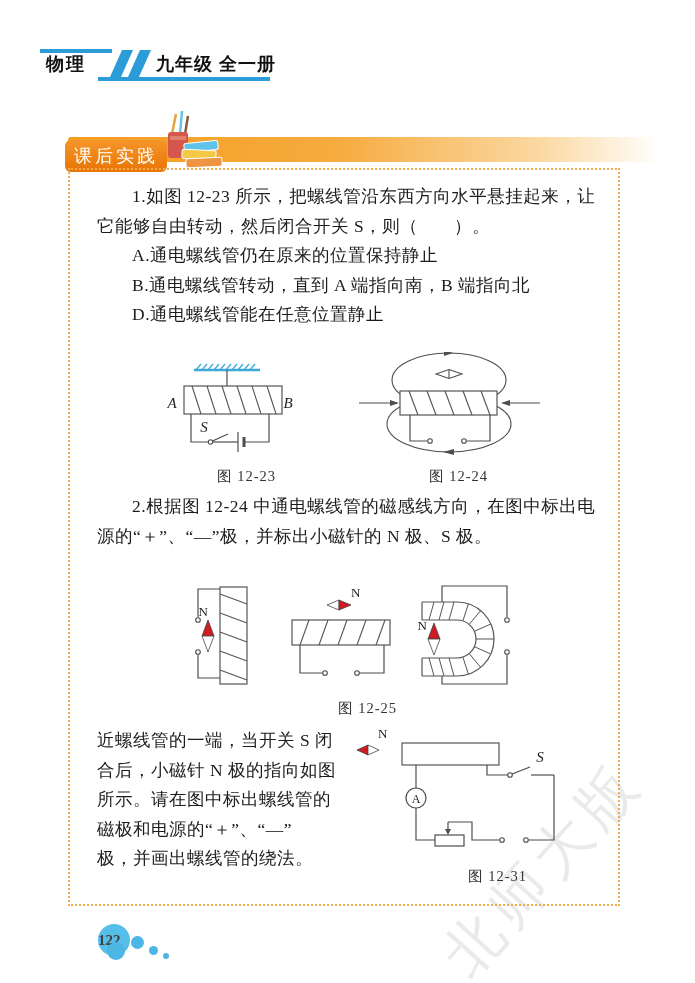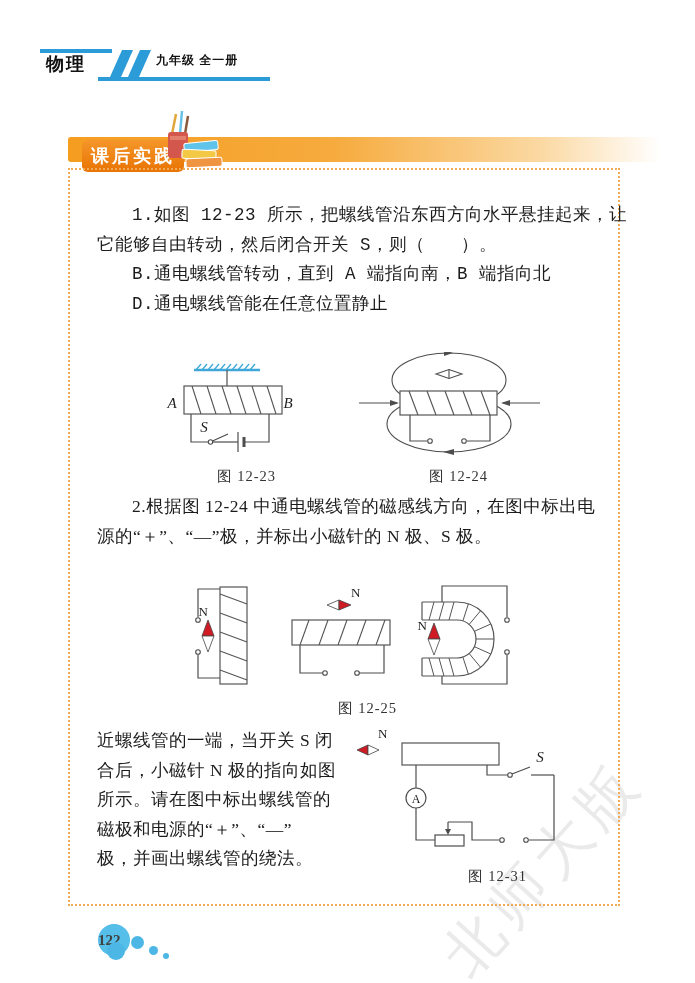--- a/index.html
+++ b/index.html
@@ -9,28 +9,28 @@
   .watermark{position:absolute;left:455px;top:928px;font-size:58px;letter-spacing:8px;
              color:#000;opacity:0.08;white-space:nowrap;transform:rotate(-48deg);
              transform-origin:0 50%;font-family:"Liberation Serif",serif;}
   
   .hdr-line-top{position:absolute;left:40px;top:49px;width:72px;height:4px;background:#2b9cd8;}
   .hdr-subject{position:absolute;left:46px;top:52px;font-family:"Liberation Sans",sans-serif;
                font-weight:bold;font-size:18px;color:#111;letter-spacing:2px;}
   .hdr-slash{position:absolute;top:50px;width:11px;height:27px;background:#2b9cd8;transform:skewX(-24deg);}
   .hdr-slash.s1{left:116px;} .hdr-slash.s2{left:134px;}
   .hdr-grade{position:absolute;left:156px;top:52px;font-family:"Liberation Sans",sans-serif;
-             font-weight:bold;font-size:12px;color:#111;letter-spacing:1px;}
+             font-weight:bold;font-size:18px;color:#111;letter-spacing:1px;}
   .hdr-line-bottom{position:absolute;left:98px;top:77px;width:172px;height:4px;background:#2b9cd8;}
   
   .banner-bar{position:absolute;left:68px;top:137px;width:592px;height:25px;border-radius:3px;
               background:linear-gradient(90deg,#f59d1f 0%,#f6ab3e 45%,#fbd9a3 80%,rgba(255,255,255,0) 100%);}
-  .banner-label{position:absolute;left:82px;top:140px;width:102px;height:32px;border-radius:6px;
+  .banner-label{position:absolute;left:65px;top:140px;width:102px;height:32px;border-radius:6px;
                 background:linear-gradient(#f5962a,#e87403);color:#fff;text-align:center;line-height:32px;
-                font-family:"Liberation Sans",sans-serif;font-weight:bold;font-size:18px;letter-spacing:3px;}
+                font-family:"Liberation Sans",sans-serif;font-weight:normal;font-size:18px;letter-spacing:3px;}
   .stationery{position:absolute;left:156px;top:110px;}
   
   .content{position:absolute;left:68px;top:168px;width:552px;height:738px;
            border:2px dotted #eead55;box-sizing:border-box;}
   .tline{position:absolute;font-size:17.5px;letter-spacing:0.5px;white-space:nowrap;height:29.5px;
          line-height:29.5px;color:#1c1c1c;}
   .ind{padding-left:35px;}
   .qblock{position:absolute;}
   .qblock .tline{position:static;}
   .caption{position:absolute;font-size:14.5px;color:#333;text-align:right;letter-spacing:1px;}
@@ -73,23 +73,24 @@
     <rect x="14" y="26" width="16" height="4" fill="#e8917a" opacity="0.7"></rect>
     <g>
       <rect x="28" y="32" width="34" height="9" rx="2" fill="#5fc3ea" stroke="#fff" stroke-width="1" transform="rotate(-6 45 36)"></rect>
       <rect x="26" y="40" width="34" height="9" rx="2" fill="#f2c844" stroke="#fff" stroke-width="1" transform="rotate(3 43 44)"></rect>
       <rect x="30" y="48" width="36" height="9" rx="2" fill="#ef9440" stroke="#fff" stroke-width="1" transform="rotate(-3 48 52)"></rect>
     </g>
   </svg>
 
   <div class="content">
 
-    <div class="qblock" style="left:27px;top:31px;width:500px;font-family:Liberation Mono, monospace;">
+    <div class="qblock" style="left:27px;top:12px;width:500px;">
       <div class="tline ind">1.如图 12-23 所示，把螺线管沿东西方向水平悬挂起来，让</div>
       <div class="tline">它能够自由转动，然后闭合开关 S，则（　　）。</div>
+      <div class="tline ind">A.通电螺线管仍在原来的位置保持静止</div>
       <div class="tline ind">B.通电螺线管转动，直到 A 端指向南，B 端指向北</div>
       <div class="tline ind">D.通电螺线管能在任意位置静止</div>
     </div>
 
     <svg class="figsvg" style="left:94px;top:192px;" width="130" height="102" viewBox="0 0 130 102">
       <g>
         <line x1="30" y1="8" x2="96" y2="8" stroke="#3fa8d8" stroke-width="2.4"></line>
         <g stroke="#3fa8d8" stroke-width="1.3">
           <line x1="32" y1="8" x2="37" y2="2"></line>
             <line x1="38" y1="8" x2="43" y2="2"></line>

